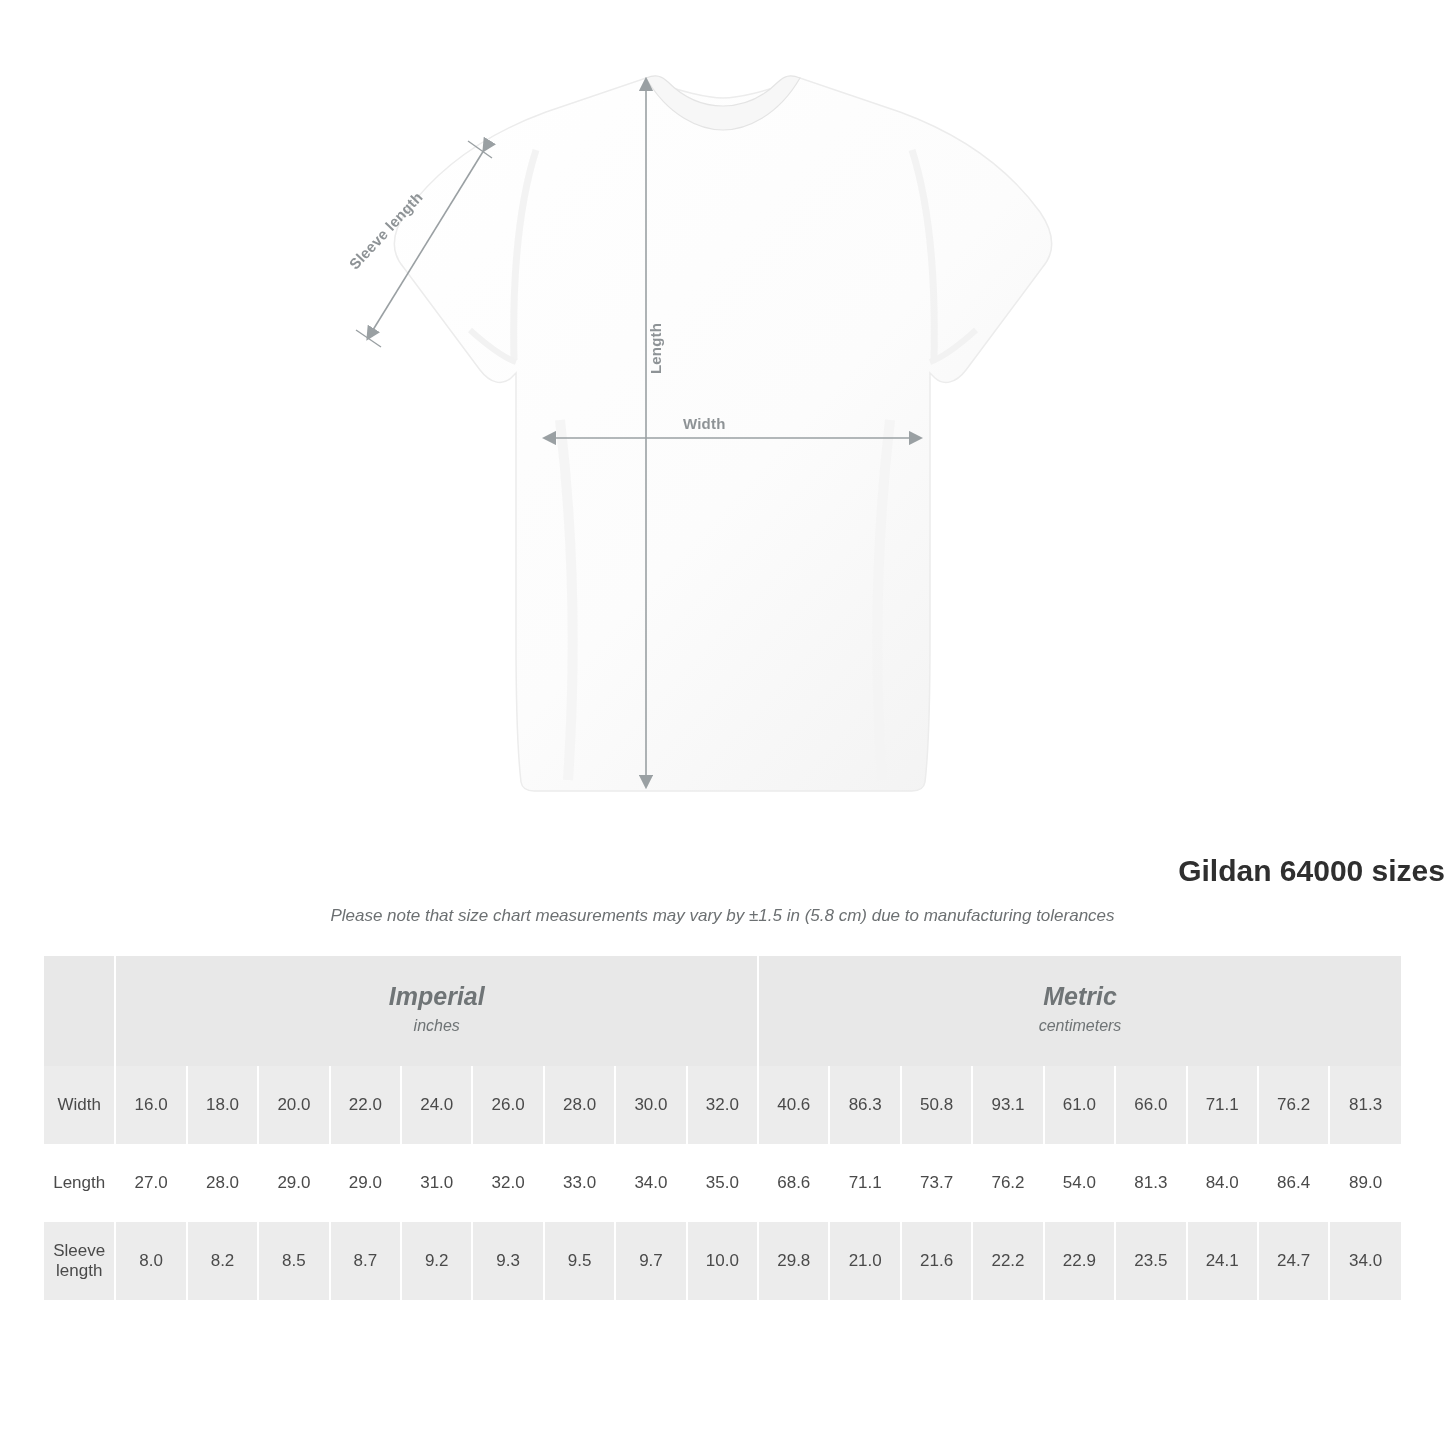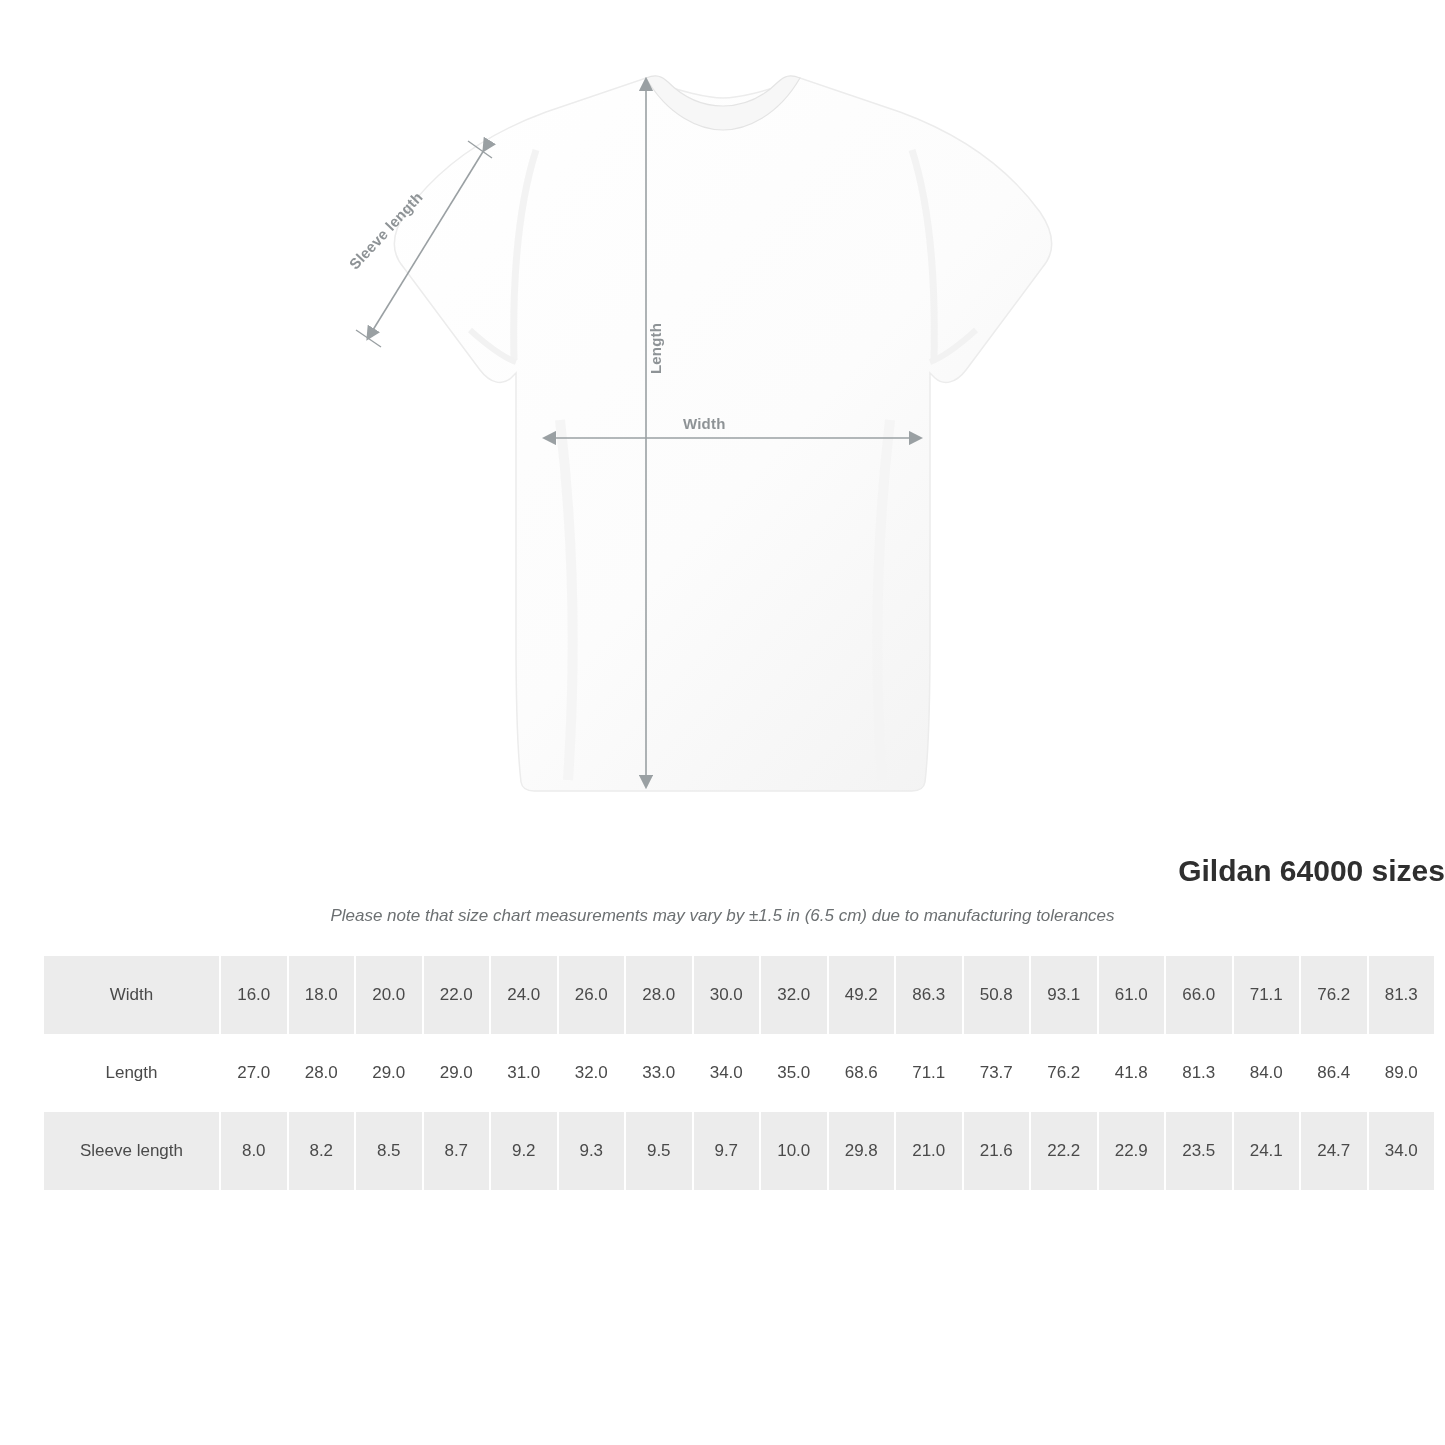--- a/index.html
+++ b/index.html
@@ -214,39 +214,50 @@
         <line x1="356" y1="330" x2="381" y2="347" stroke="#9aa0a3" stroke-width="1.4"></line>
       </g>
     </svg>
 
     <div class="dim-label label-sleeve">Sleeve length</div>
     <div class="dim-label label-length">Length</div>
     <div class="dim-label label-width">Width</div>
   </div>
 
   <div class="title">Gildan 64000 sizes</div>
-  <div class="subtitle">Please note that size chart measurements may vary by ±1.5 in (6.5 cm) due to manufacturing tolerances</div>
+  <div class="subtitle">Please note that size chart measurements may vary by ±1.5 in (5.8 cm) due to manufacturing tolerances</div>
 
   <div class="table-wrap">
     <table class="size-chart">
       <tbody>
+        <tr class="unit-head">
+          <td></td>
+          <td colspan="9">
+            <div class="unit-name">Imperial</div>
+            <div class="unit-sub">inches</div>
+          </td>
+          <td colspan="9">
+            <div class="unit-name">Metric</div>
+            <div class="unit-sub">centimeters</div>
+          </td>
+        </tr>
 
 
         <tr class="row-alt">
           <td class="rowhdr">Width</td>
           <td class="datacell">16.0</td>
           <td class="datacell">18.0</td>
           <td class="datacell">20.0</td>
           <td class="datacell">22.0</td>
           <td class="datacell">24.0</td>
           <td class="datacell">26.0</td>
           <td class="datacell">28.0</td>
           <td class="datacell">30.0</td>
           <td class="datacell">32.0</td>
-          <td class="datacell">49.2</td>
+          <td class="datacell">40.6</td>
           <td class="datacell">86.3</td>
           <td class="datacell">50.8</td>
           <td class="datacell">93.1</td>
           <td class="datacell">61.0</td>
           <td class="datacell">66.0</td>
           <td class="datacell">71.1</td>
           <td class="datacell">76.2</td>
           <td class="datacell">81.3</td>
         </tr>
 
@@ -258,21 +269,21 @@
           <td class="datacell">29.0</td>
           <td class="datacell">31.0</td>
           <td class="datacell">32.0</td>
           <td class="datacell">33.0</td>
           <td class="datacell">34.0</td>
           <td class="datacell">35.0</td>
           <td class="datacell">68.6</td>
           <td class="datacell">71.1</td>
           <td class="datacell">73.7</td>
           <td class="datacell">76.2</td>
-          <td class="datacell">41.8</td>
+          <td class="datacell">54.0</td>
           <td class="datacell">81.3</td>
           <td class="datacell">84.0</td>
           <td class="datacell">86.4</td>
           <td class="datacell">89.0</td>
         </tr>
 
         <tr class="row-alt">
           <td class="rowhdr">Sleeve length</td>
           <td class="datacell">8.0</td>
           <td class="datacell">8.2</td>

